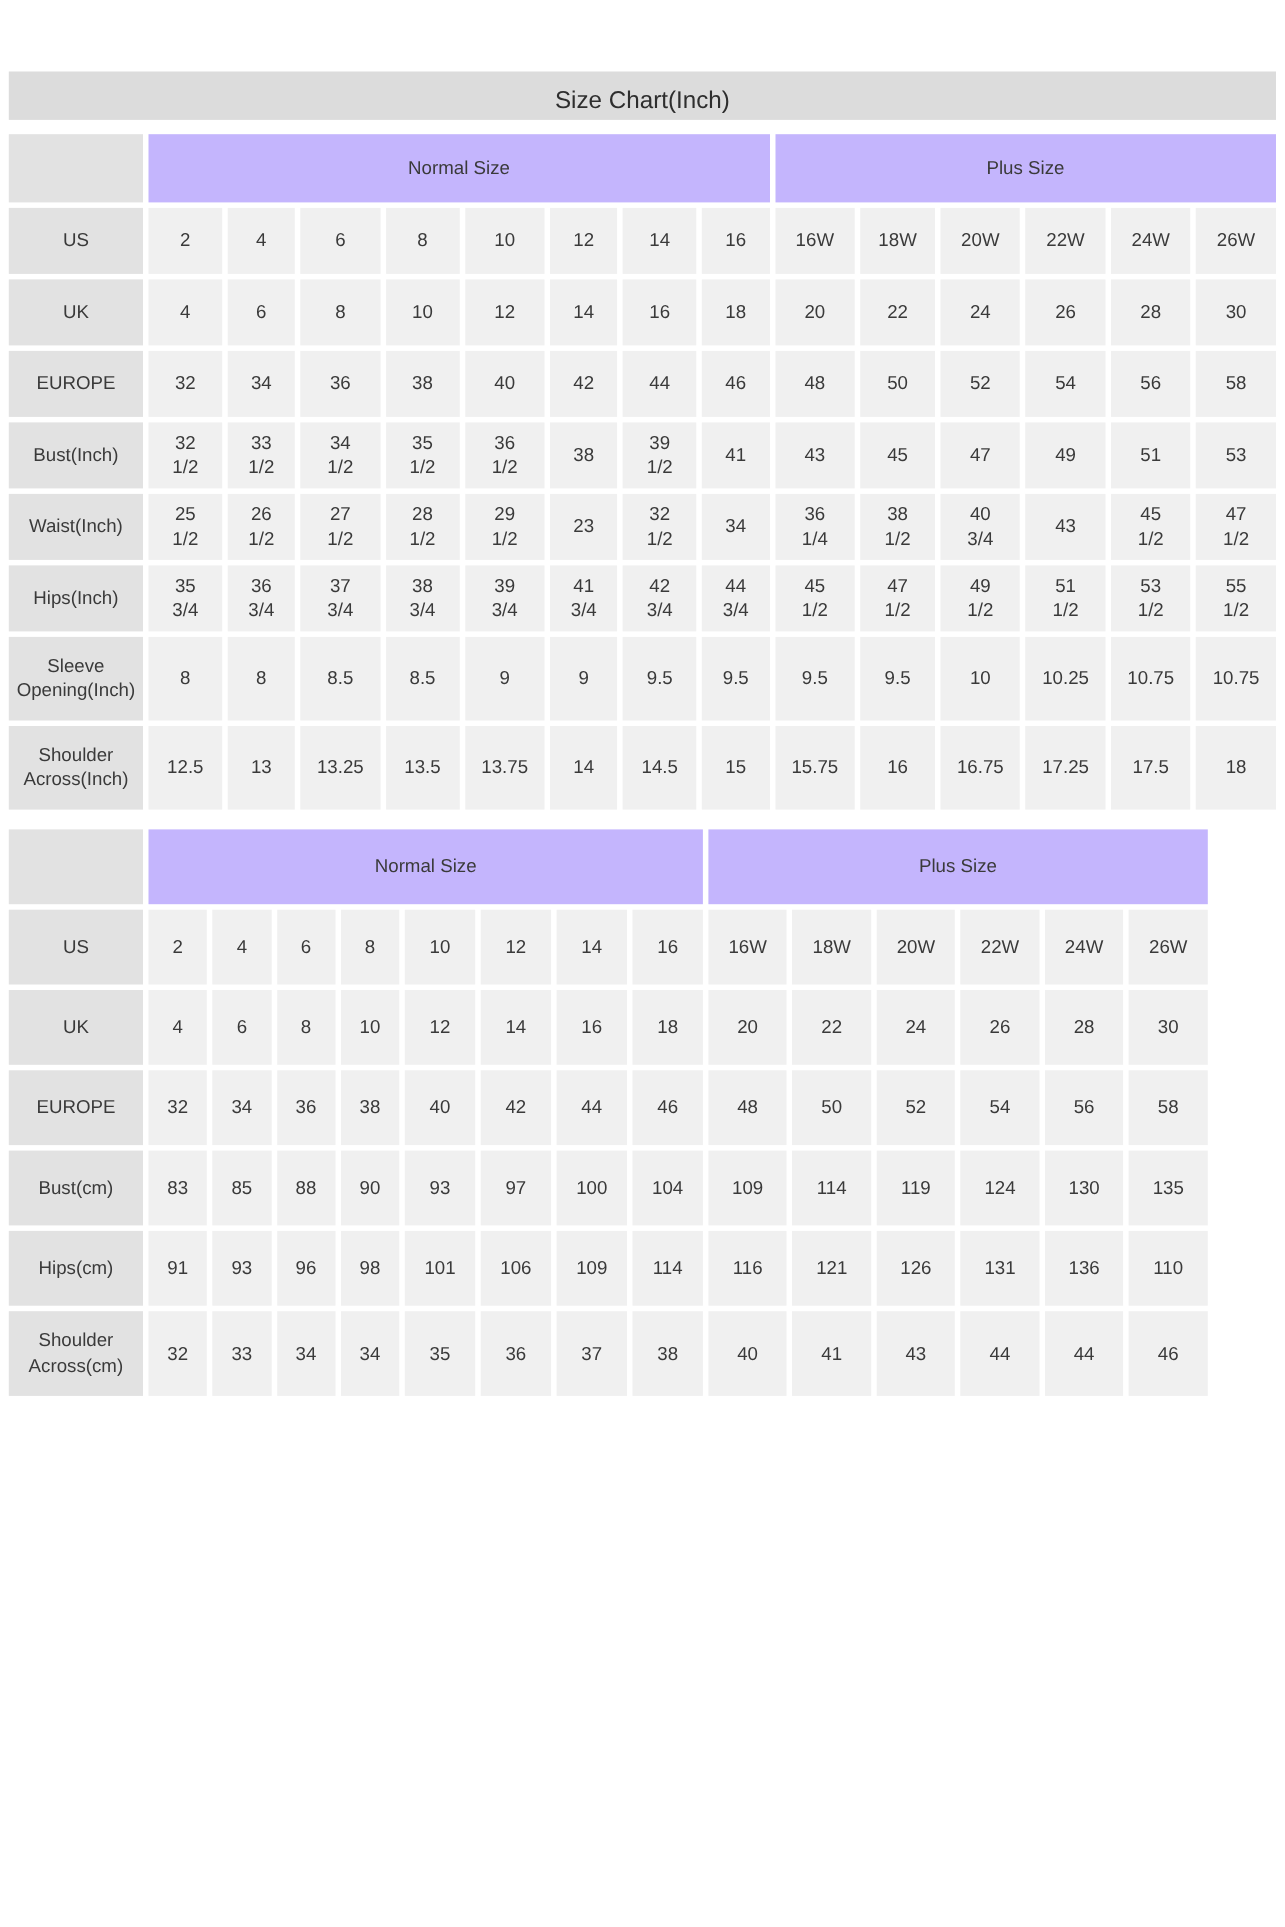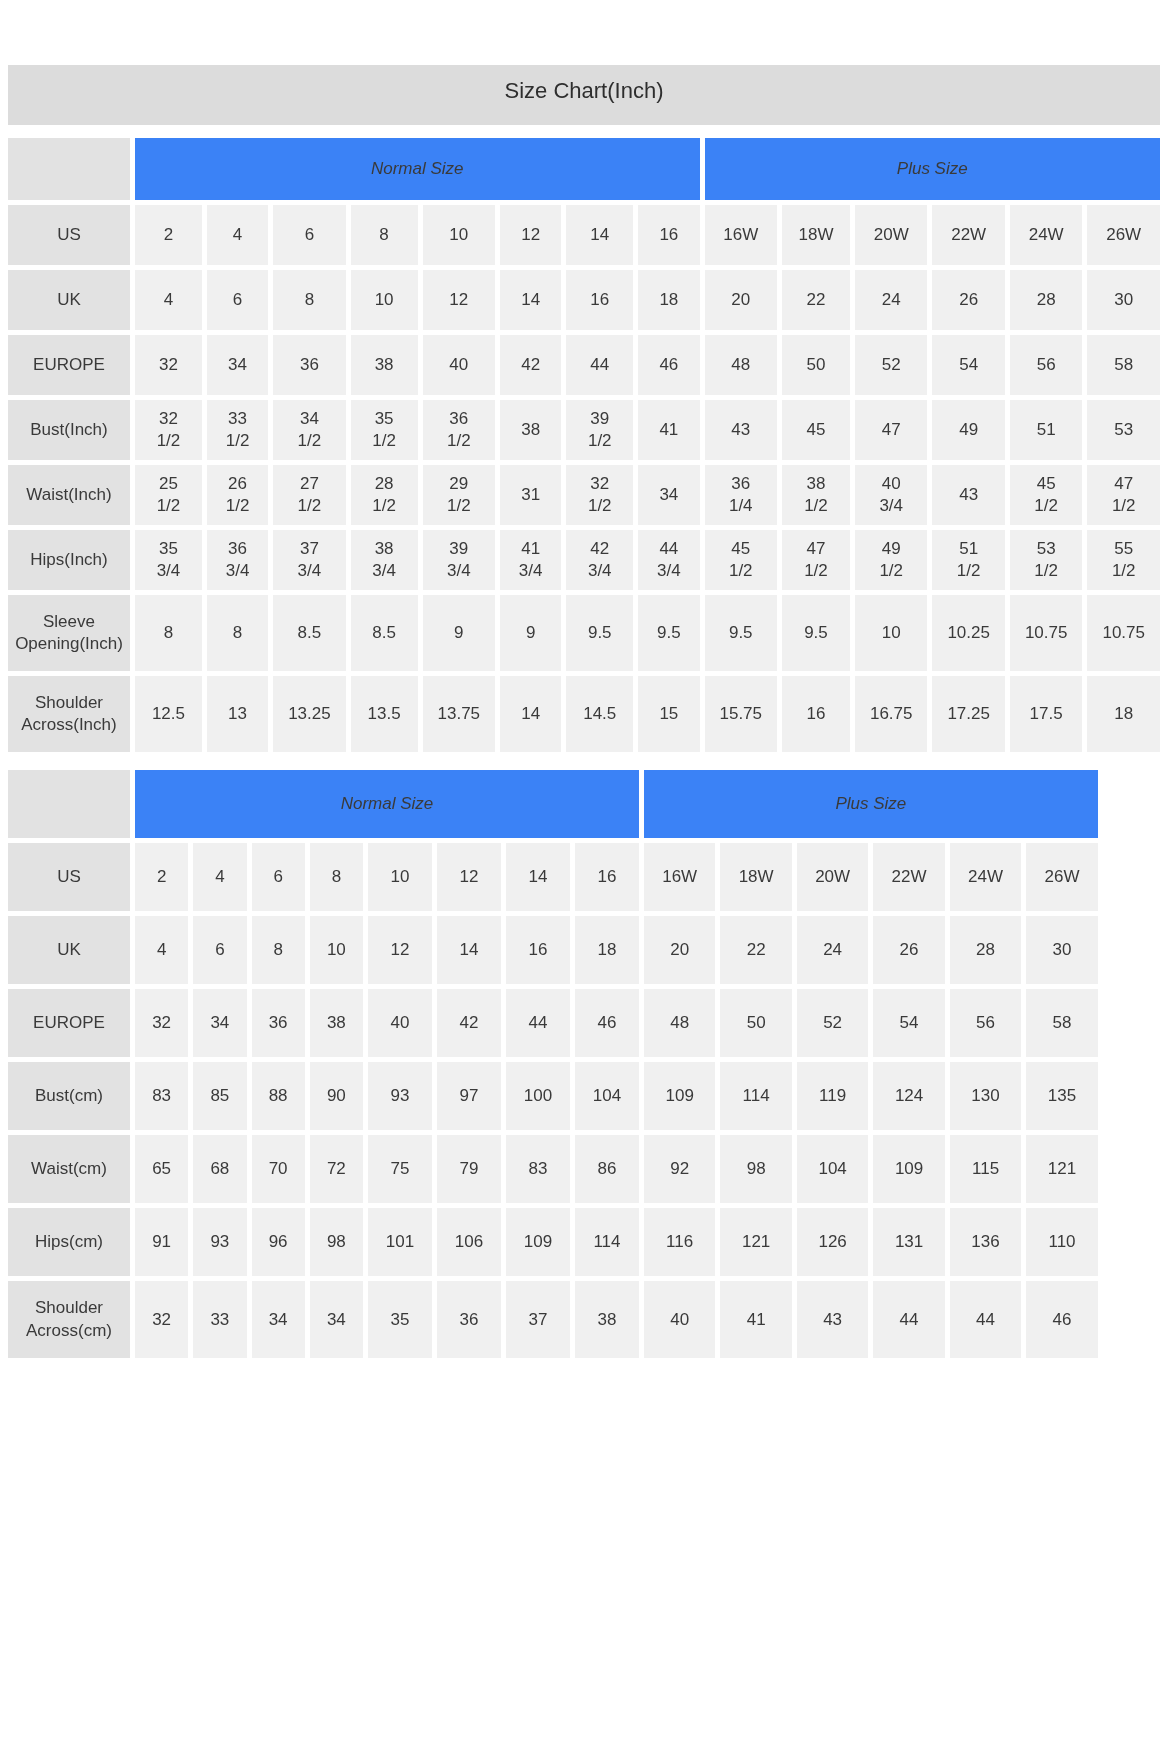--- a/index.html
+++ b/index.html
@@ -2,21 +2,21 @@
 <html><head>
 <meta charset="utf-8">
 <style>
   * { box-sizing: border-box; }
   html, body { margin: 0; padding: 0; background: #ffffff; }
   body { font-family: "Liberation Sans", sans-serif; color: #3a3a3a; }
   .page { width: 1168px; padding: 65px 8px 58px 8px; }
 
   .chart-title {
     background: #dcdcdc;
-    height: 60px;
+    height: 44px;
     line-height: 52px;
     text-align: center;
     font-size: 22px;
     color: #2e2e2e;
   }
 
   table.size-table {
     border-collapse: separate;
     border-spacing: 5px;
     margin: 8px -5px 0 -5px;
@@ -40,24 +40,23 @@
   }
   table.size-table th.row-header {
     background: #e2e2e2;
     width: 122px;
     min-width: 122px;
     height: 60px;
     padding: 16px 6px;
   }
   table.size-table th.corner { background: #e2e2e2; }
   table.size-table th.group-header {
-    background: #3b82f6;
+    background: #c4b5fd;
     height: 60px;
     padding: 20px 8px;
-    font-style: italic;
   }
   table.size-table.cm td,
   table.size-table.cm th { height: 68px; }
 
   .chart-block + .chart-block { margin-top: 2px; }
 </style>
 </head>
 <body>
 
 <div class="page">
@@ -141,21 +140,21 @@
             <td>51</td>
             <td>53</td>
           </tr>
           <tr>
             <th class="row-header">Waist(Inch)</th>
             <td>25 1/2</td>
             <td>26 1/2</td>
             <td>27 1/2</td>
             <td>28 1/2</td>
             <td>29 1/2</td>
-            <td>31</td>
+            <td>23</td>
             <td>32 1/2</td>
             <td>34</td>
             <td>36 1/4</td>
             <td>38 1/2</td>
             <td>40 3/4</td>
             <td>43</td>
             <td>45 1/2</td>
             <td>47 1/2</td>
           </tr>
           <tr>
@@ -285,37 +284,20 @@
             <td>100</td>
             <td>104</td>
             <td>109</td>
             <td>114</td>
             <td>119</td>
             <td>124</td>
             <td>130</td>
             <td>135</td>
           </tr>
           <tr>
-            <th class="row-header">Waist(cm)</th>
-            <td>65</td>
-            <td>68</td>
-            <td>70</td>
-            <td>72</td>
-            <td>75</td>
-            <td>79</td>
-            <td>83</td>
-            <td>86</td>
-            <td>92</td>
-            <td>98</td>
-            <td>104</td>
-            <td>109</td>
-            <td>115</td>
-            <td>121</td>
-          </tr>
-          <tr>
             <th class="row-header">Hips(cm)</th>
             <td>91</td>
             <td>93</td>
             <td>96</td>
             <td>98</td>
             <td>101</td>
             <td>106</td>
             <td>109</td>
             <td>114</td>
             <td>116</td>

